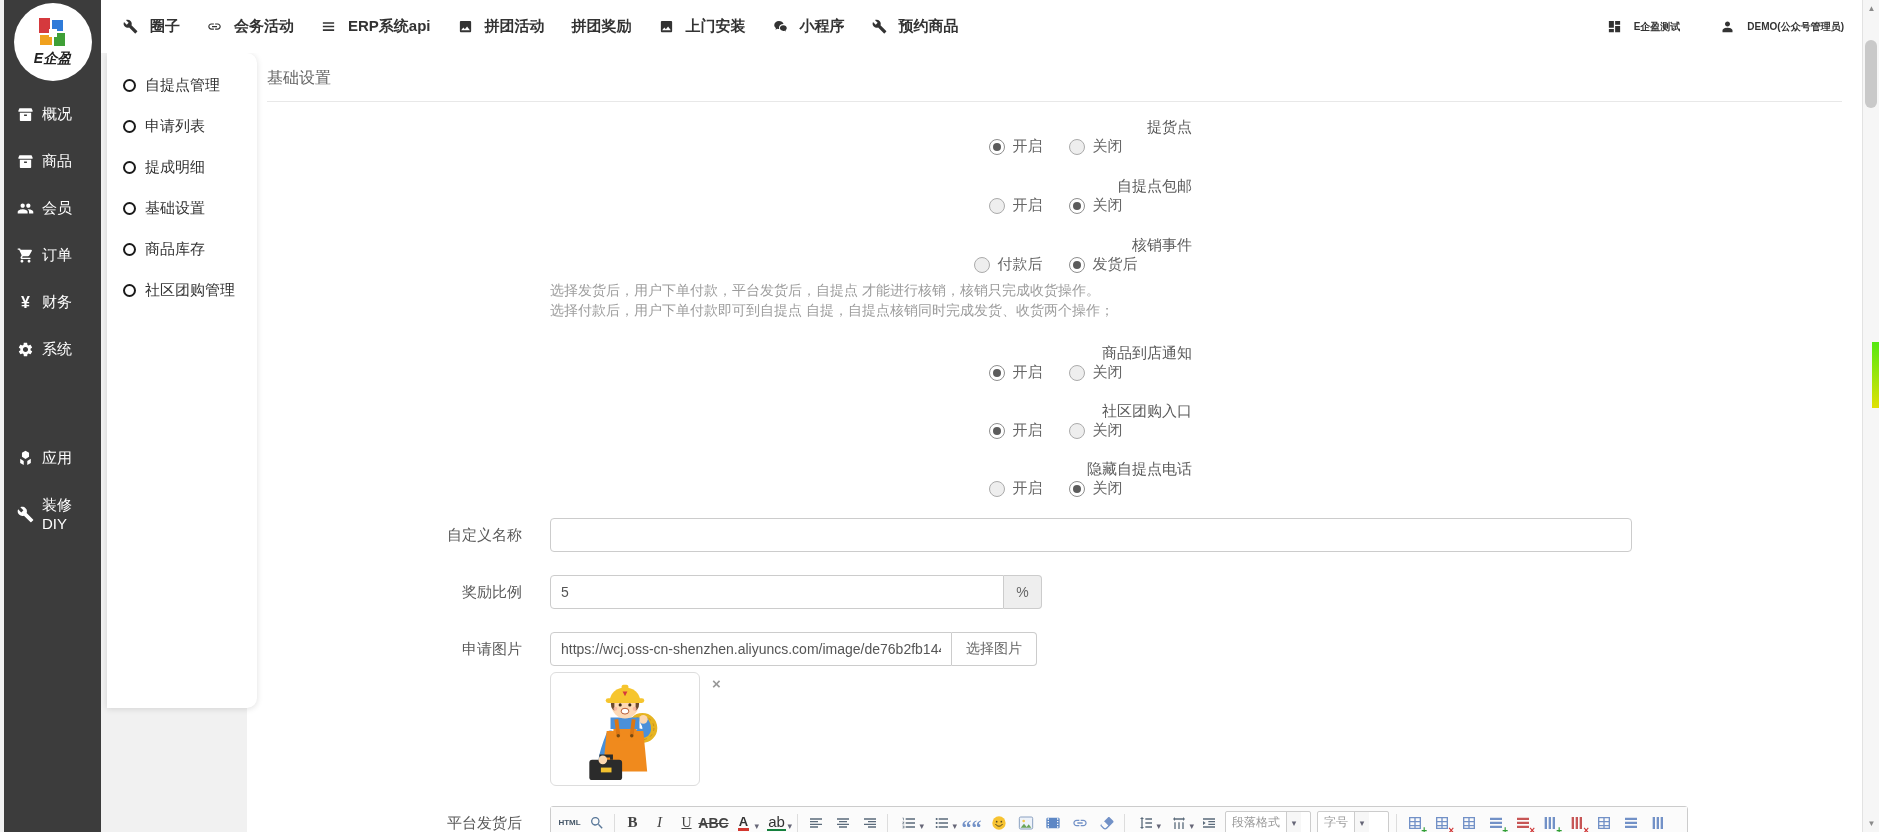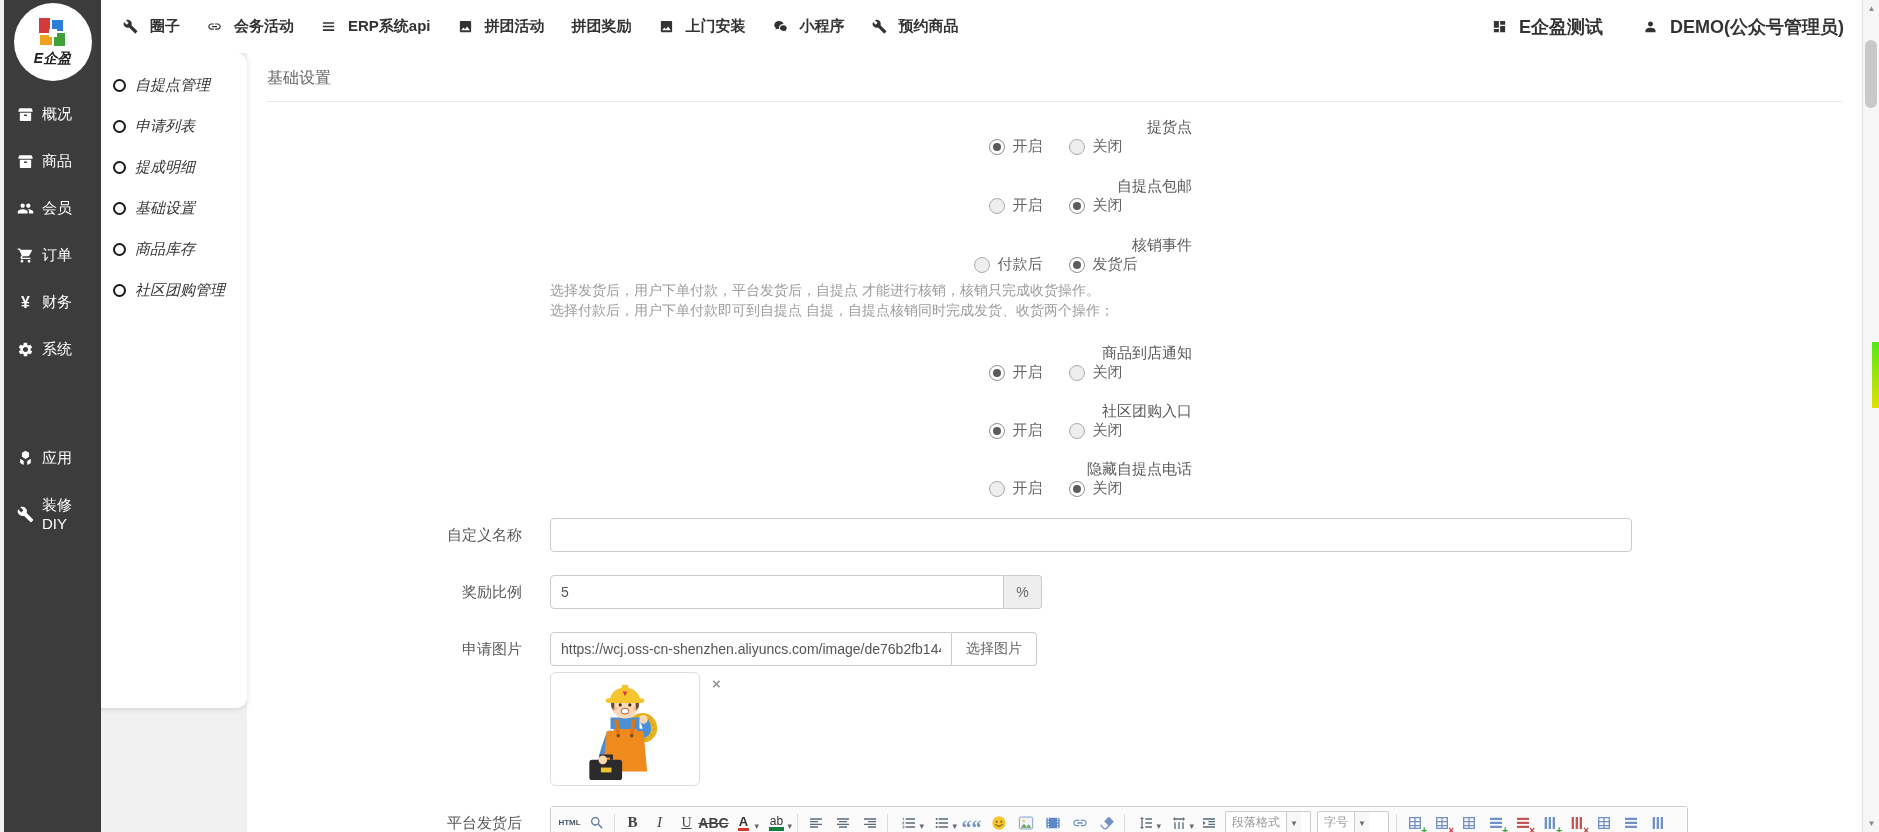--- a/index.html
+++ b/index.html
@@ -18,25 +18,25 @@
   .side-item .yen { font-size:16px; font-weight:bold; width:17px; text-align:center; flex:none; }
   .side-item.gap { margin-top:62px; }
 
   
   .topnav { position:absolute; left:97px; top:0; right:17px; height:53px; background:#fff; display:flex;
             align-items:center; padding:0 18px 0 26px; z-index:20; }
   .nav-item { display:flex; align-items:center; gap:12px; font-size:15px; font-weight:bold; color:#333;
               margin-right:27px; cursor:pointer; white-space:nowrap; }
   .nav-item svg { width:15px; height:15px; fill:#333; }
   .topnav-right { margin-left:auto; display:flex; align-items:center; gap:40px; }
-  .topnav-right .nav-item { margin-right:0; font-weight:bold; font-size:18px; }
+  .topnav-right .nav-item { margin-right:0; font-weight:bold; font-size:10px; }
 
   
-  .submenu { position:absolute; left:97px; top:53px; width:150px; height:655px; background:#fff;
-             border-radius:0 10px 10px 0; box-shadow:0 1px 6px rgba(0,0,0,.13); z-index:10; padding-top:12px;font-style:italic; }
+  .submenu { position:absolute; left:107px; top:53px; width:150px; height:655px; background:#fff;
+             border-radius:0 10px 10px 0; box-shadow:0 1px 6px rgba(0,0,0,.13); z-index:10; padding-top:12px; }
   .sub-item { display:flex; align-items:center; gap:9px; padding:11px 4px 11px 16px; font-size:15px; color:#333; cursor:pointer; }
   .sub-item .ring { width:13px; height:13px; border:2px solid #1a1a1a; border-radius:50%; flex:none; }
 
   
   .content { position:absolute; left:247px; top:53px; right:17px; bottom:0; background:#fff; overflow:hidden; }
   .content-header { padding:15px 20px 0 20px; }
   .content-title { font-size:16px; color:#666; }
   .content-divider { border-bottom:1px solid #e8e8e8; margin-top:12px; }
   .form { padding-top:16px; }
   .frow-block { margin-bottom:21px; }
@@ -76,21 +76,21 @@
   .tbtn.drop { width:31px; }
   .tbtn.drop::before { content:'▾'; position:absolute; right:0; bottom:4px; font-size:9px; color:#667; }
   .tsep { width:1px; height:18px; background:#ddd; margin:0 4px; flex:none; }
   .t-html { font-size:8px; font-weight:bold; color:#456; letter-spacing:0; }
   .t-b { font-family:"Liberation Serif","DejaVu Serif",serif; font-weight:bold; font-size:15px; color:#444; }
   .t-i { font-family:"Liberation Serif","DejaVu Serif",serif; font-style:italic; font-size:15px; color:#444; }
   .t-u { font-family:"Liberation Serif","DejaVu Serif",serif; font-size:14px; text-decoration:underline; color:#444; }
   .t-abc { font-size:14px; font-weight:bold; text-decoration:line-through; color:#444; }
   .t-fcolor span, .t-hcolor span { line-height:1; }
   .t-fcolor .g { font-weight:bold; font-size:13px; color:#333; border-bottom:3px solid #d3372f; padding:0 1px; }
-  .t-hcolor .g { font-size:12px; color:#333; border-bottom:4px solid #15803d; padding:0 1px; }
+  .t-hcolor .g { font-size:15px; color:#333; border-bottom:2px solid #15803d; padding:0 1px; }
   .t-quote { font-family:"Liberation Serif","DejaVu Serif",serif; font-weight:bold; font-size:20px; color:#7291c7; line-height:0.4; padding-top:10px; }
   .rot90 svg { transform:rotate(90deg); }
   .has-badge::after { content:attr(data-badge); position:absolute; right:0px; bottom:-1px; font-size:10px; font-weight:bold; line-height:1; }
   .badge-red::after { color:#cf3434; }
   .badge-green::after { color:#2f9e33; }
   .tselect { height:23px; border:1px solid #ccc; border-radius:2px; background:#fff; display:flex; align-items:stretch;
              margin:0 3px; cursor:pointer; flex:none; }
   .tselect .lbl { display:flex; align-items:center; padding:0 6px; font-size:12px; color:#999; }
   .tselect .arr { width:15px; border-left:1px solid #ccc; display:flex; align-items:center; justify-content:center;
                   font-size:9px; color:#667; background:#f7f7f7; }

